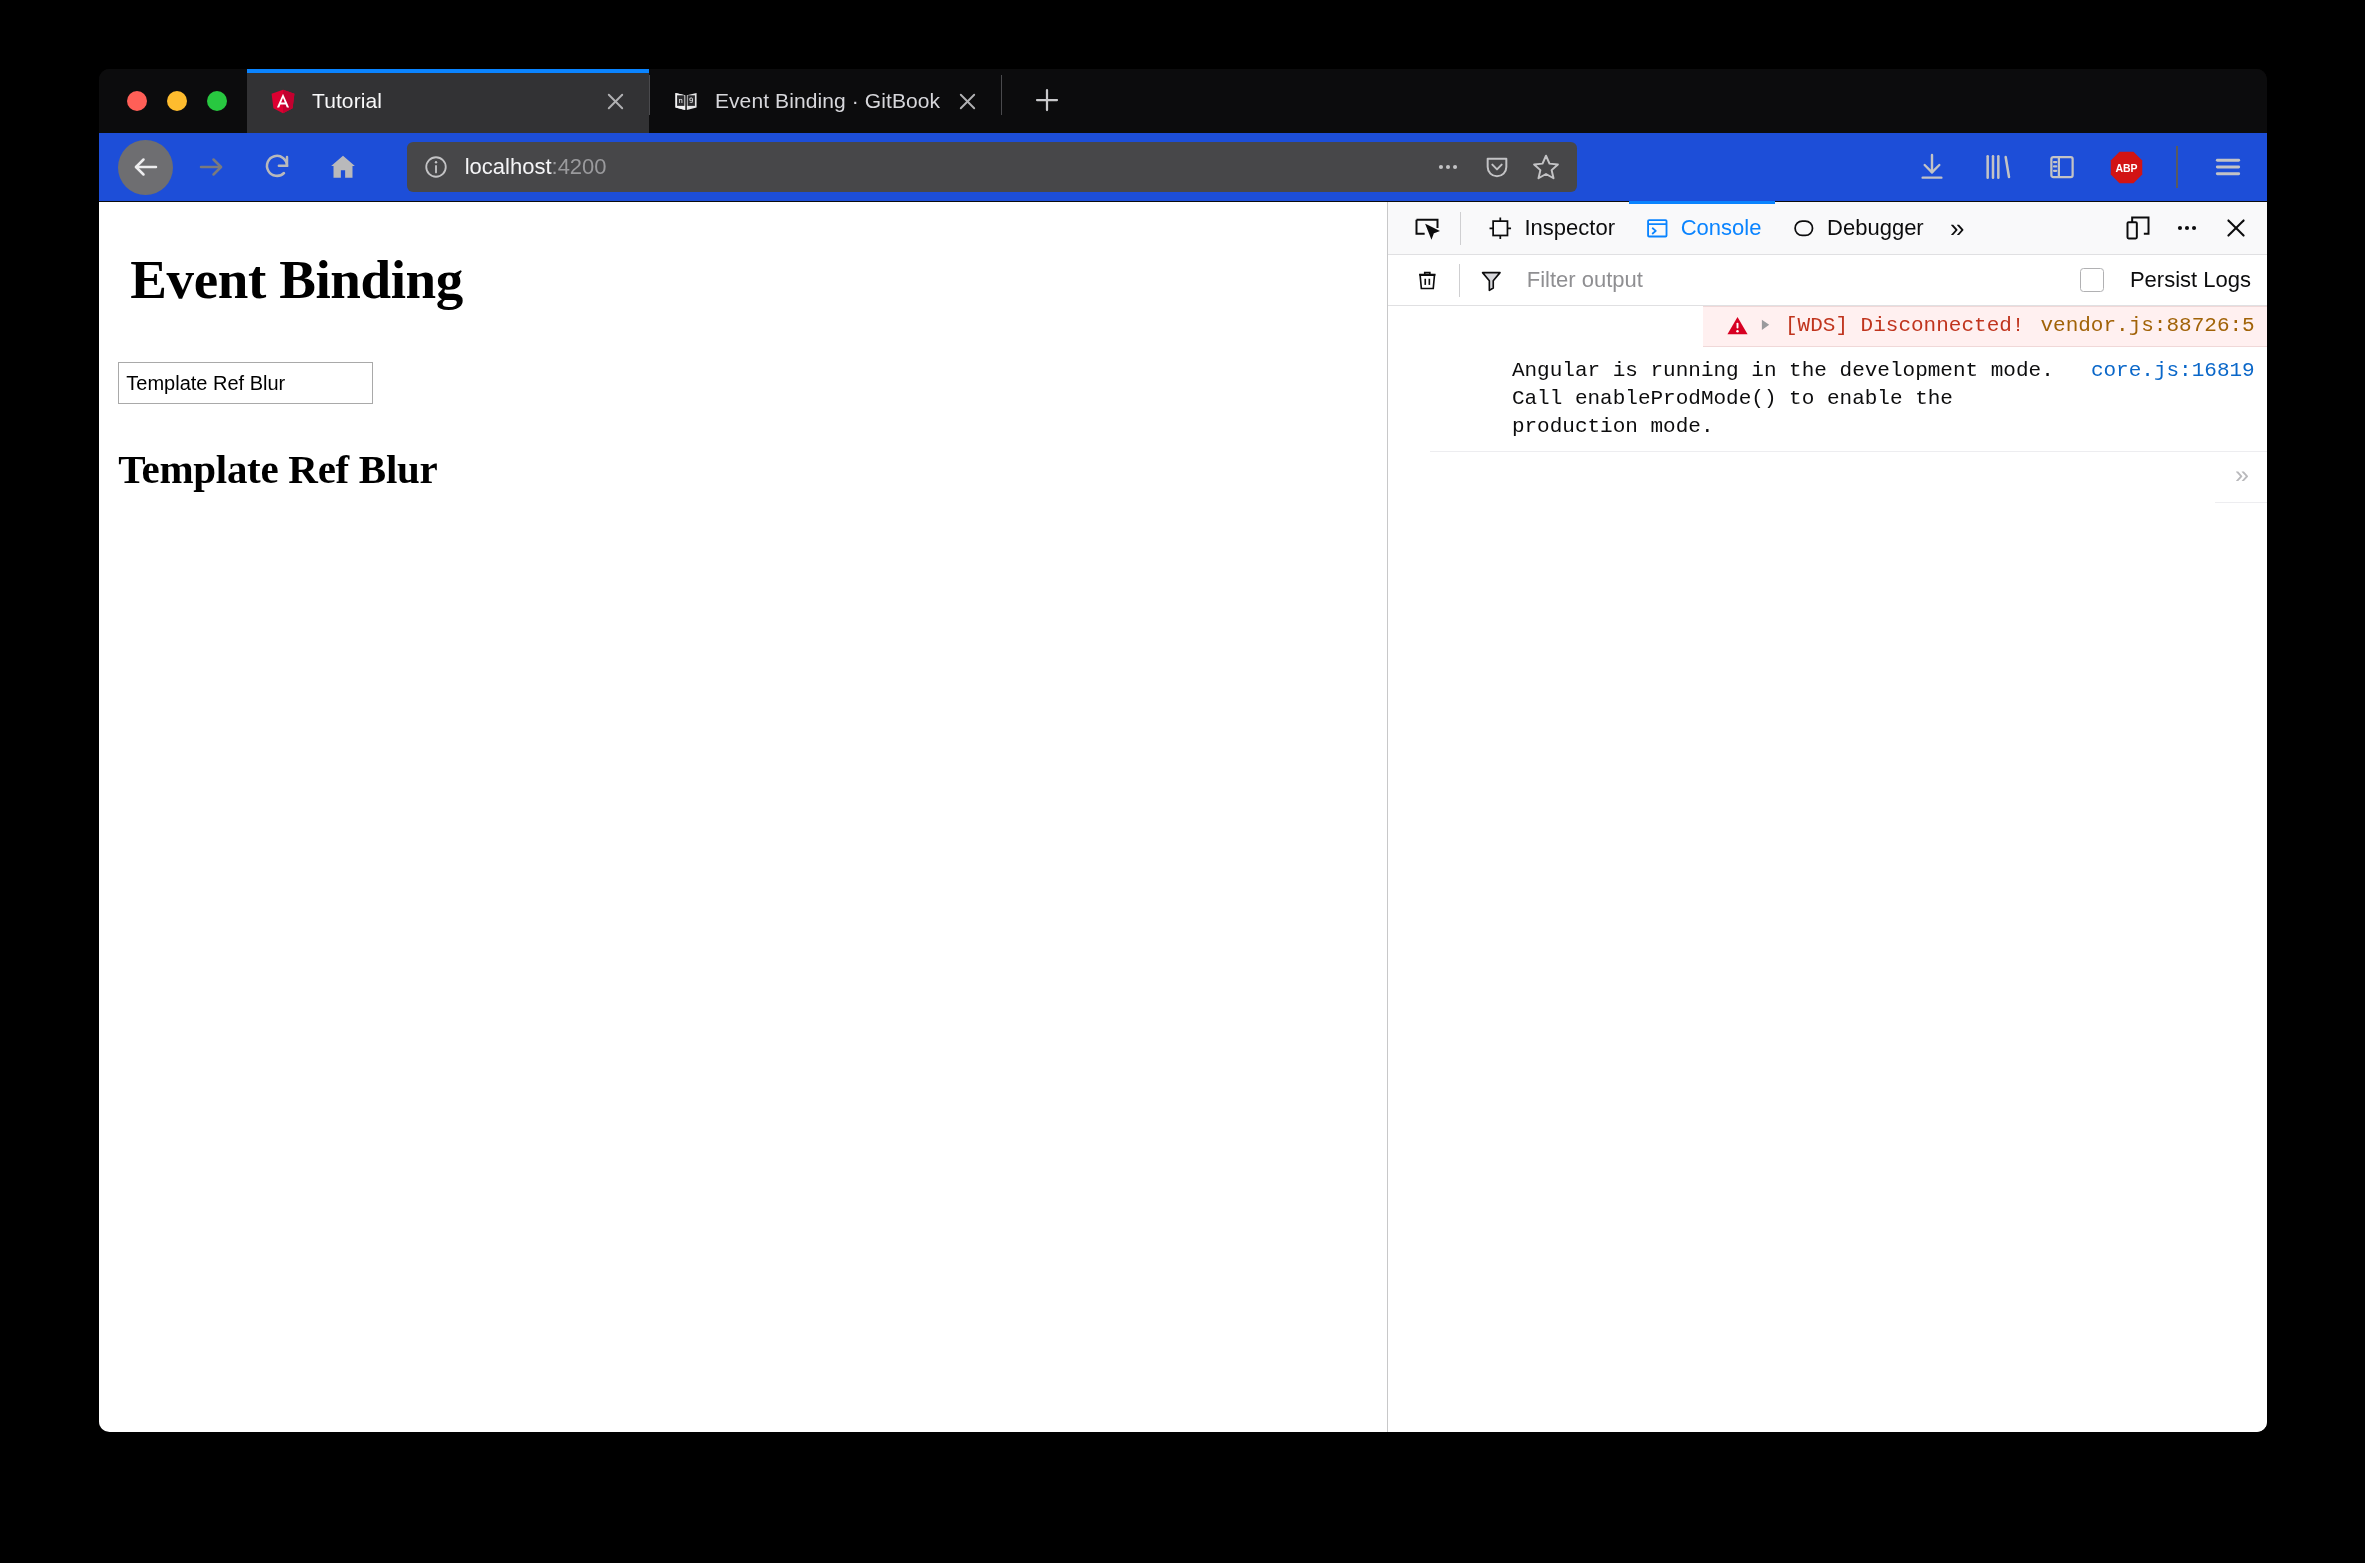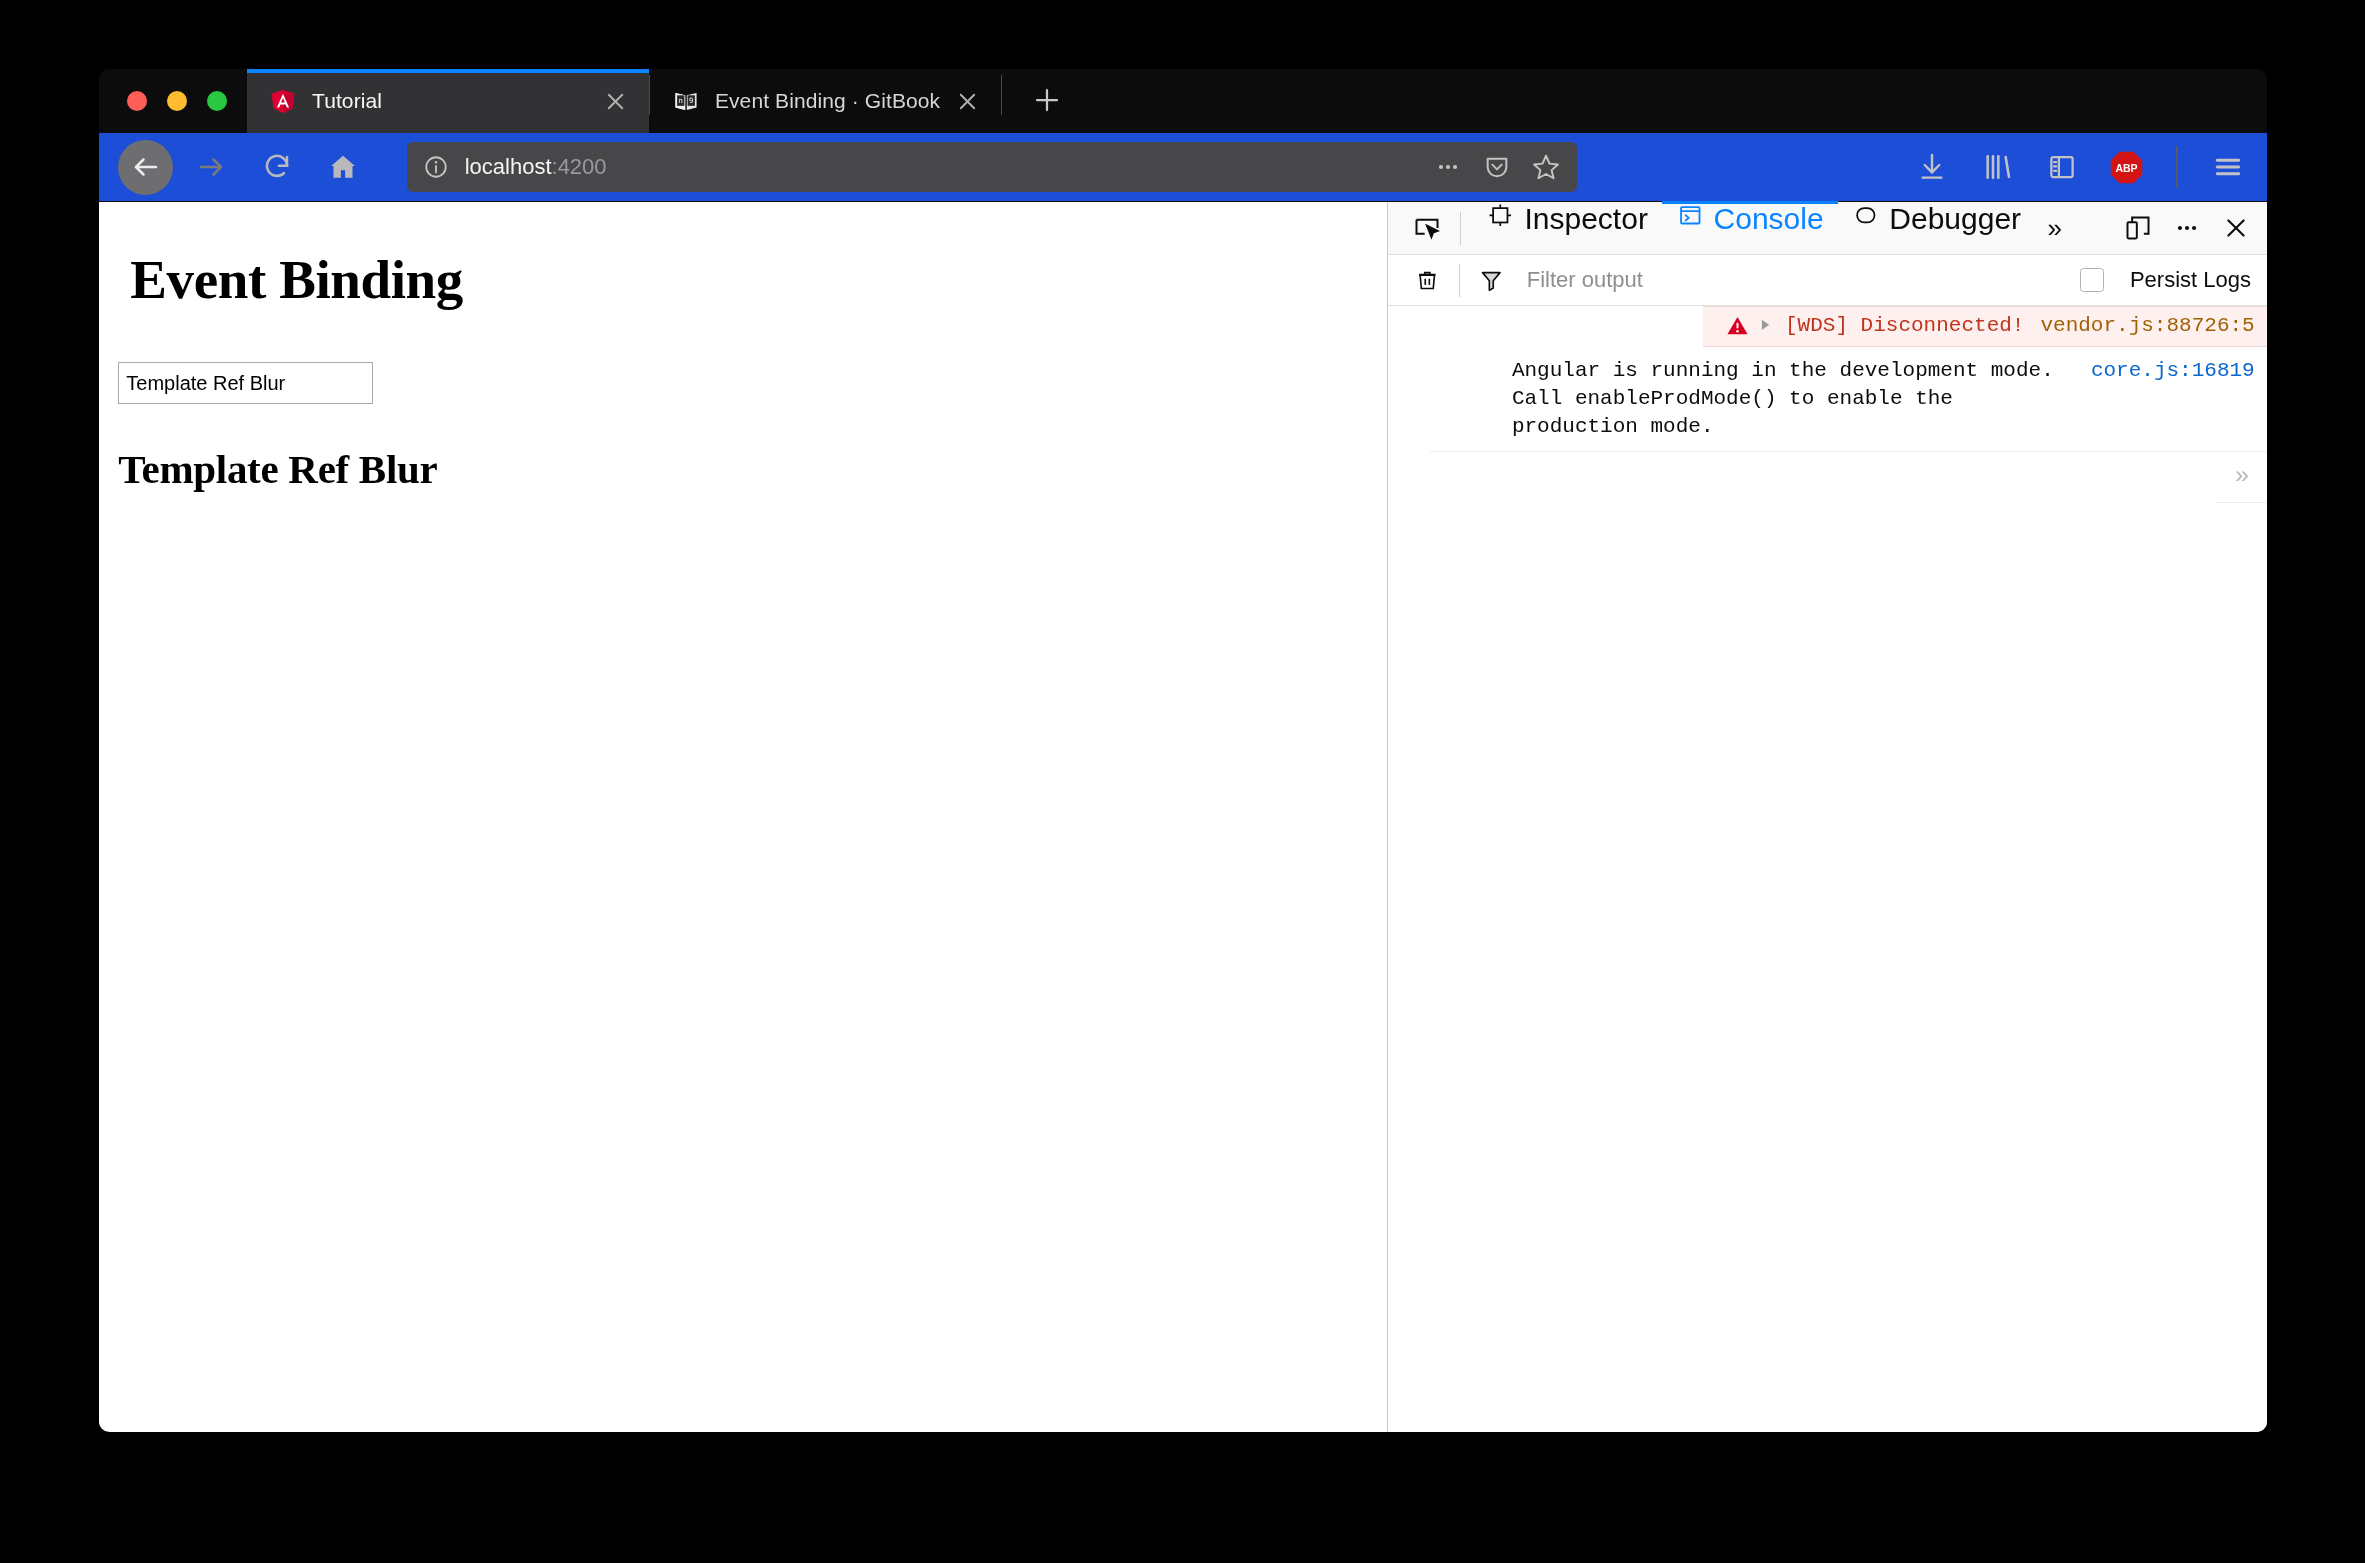--- a/index.html
+++ b/index.html
@@ -238,24 +238,25 @@
   }
   .dt-pick {
     width: 40px; height: 40px;
     display: flex; align-items: center; justify-content: center;
     color: #0c0c0d;
     flex: none;
   }
   .dt-vsep { width: 0.9px; height: 33px; background: #cfcfd1; margin: 0 12.3px; flex: none;}
   .dt-tab {
     display: flex;
+    align-items: center;
     height: 53px;
     padding: 0 14px;
     box-sizing: border-box;
-    font-size: 30px;
+    font-size: 22px;
     color: #0c0c0d;
     position: relative;
     white-space: nowrap;
     flex: none;
   }
   .dt-tab .dt-tab-icon { width: 28px; height: 28px; margin-right: 9.7px; display:flex; align-items:center; justify-content:center; }
   .dt-tab.selected { color: #0a84ff; }
   .dt-tab.selected::before {
     content: "";
     position: absolute;

